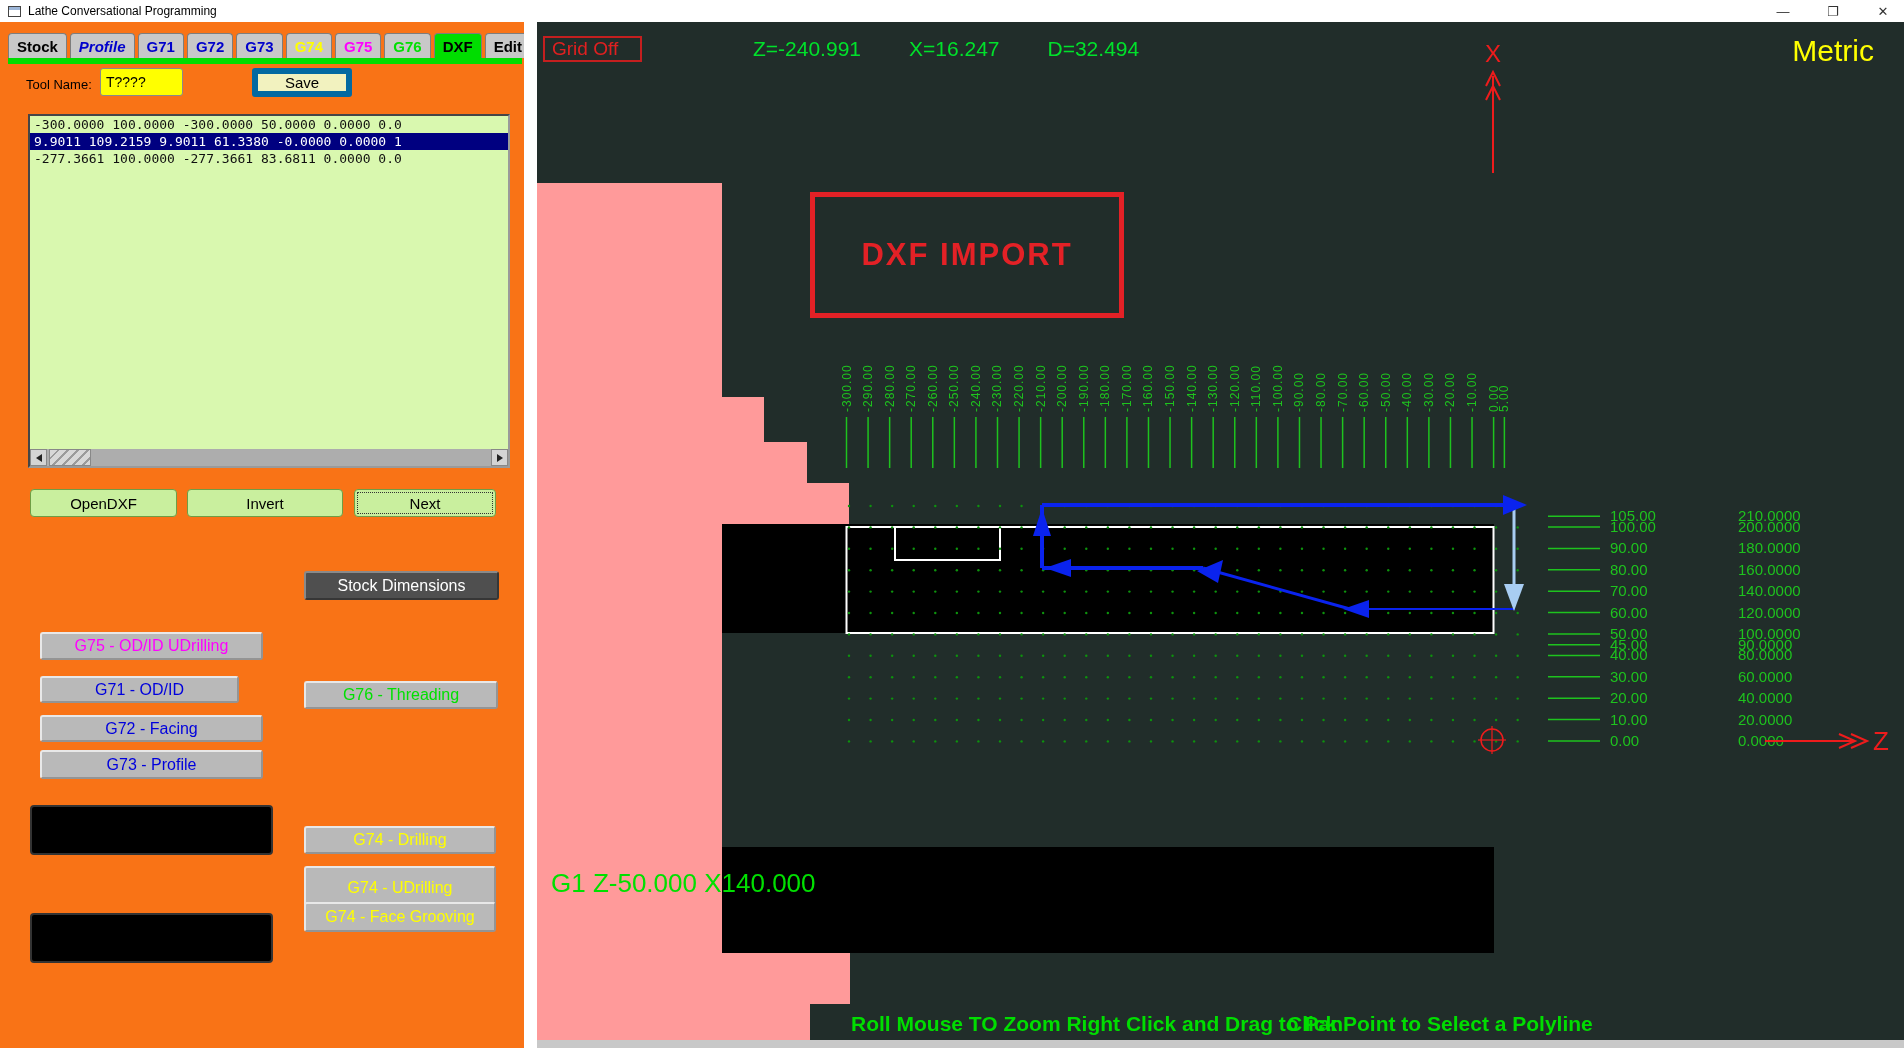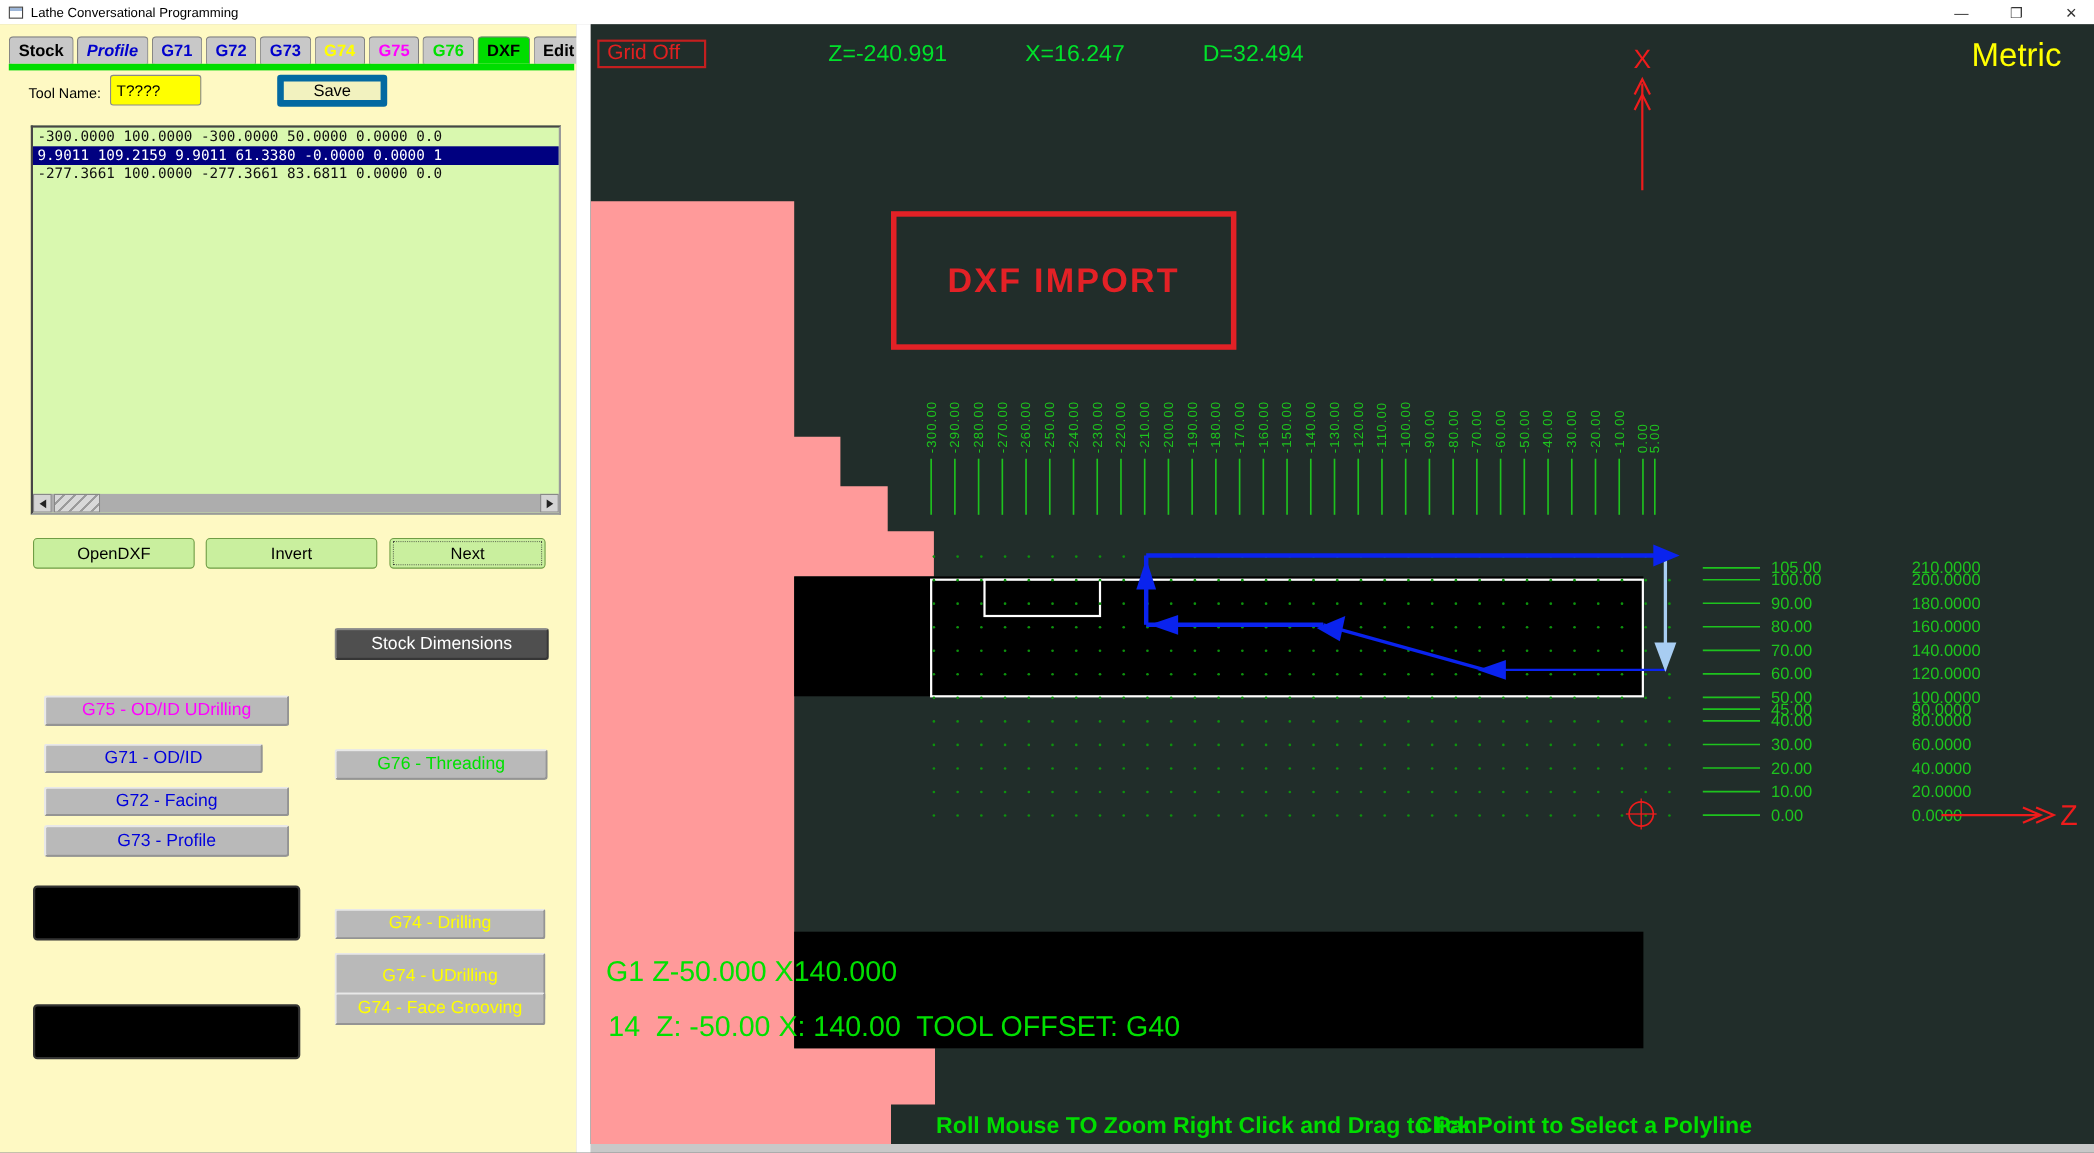--- a/index.html
+++ b/index.html
@@ -9,21 +9,21 @@
   
   #titlebar{position:absolute;left:0;top:0;width:1904px;height:22px;background:#ffffff;
     display:flex;align-items:center;}
   #app-icon{width:13px;height:11px;margin-left:8px;border:1px solid #444;background:
     linear-gradient(#9db6d8 0 3px,#fff 3px);}
   #titletext{font-size:12px;color:#000;margin-left:7px;}
   .wbtns{position:absolute;right:10px;top:0;height:22px;display:flex;gap:28px;align-items:center;}
   .wbtn{width:22px;height:22px;display:flex;align-items:center;justify-content:center;
     font-size:13px;color:#333;cursor:default;}
   
-  #leftpanel{position:absolute;left:0;top:22px;width:524px;height:1026px;background:#fef9c3;}
+  #leftpanel{position:absolute;left:0;top:22px;width:524px;height:1026px;background:#f97316;}
   #tabrow{position:absolute;left:8px;top:11px;height:25px;display:flex;gap:3px;}
   .tab{height:25px;padding:0 8px;display:flex;align-items:center;justify-content:center;
     background:#c8c8c8;border:1px solid #7d7d7d;border-bottom:none;border-radius:4px 4px 0 0;
     font-size:15px;font-weight:bold;white-space:nowrap;}
   .tab.active{background:#00dd00;color:#000;}
   #tab-underline{position:absolute;left:8px;top:36px;width:514px;height:6px;background:#00dd00;}
   #toolrow{position:absolute;left:0;top:44px;width:524px;height:40px;}
   #toolname-label{position:absolute;left:26px;top:11px;font-size:13px;color:#000;}
   #toolname-input{position:absolute;left:100px;top:2px;width:83px;height:28px;background:#ffff00;
     border:1px solid #8a8a8a;border-radius:3px;font-size:14px;padding-left:5px;color:#000;
@@ -53,21 +53,21 @@
     border:2px outset #8a8a8a;}
   .blackrect{position:absolute;left:30px;width:243px;height:50px;background:#000;
     border:2px solid #333;border-radius:4px;}
   
   #divider{position:absolute;left:524px;top:22px;width:13px;height:1026px;background:#ffffff;}
   
   #canvas{position:absolute;left:537px;top:22px;width:1367px;height:1018px;background:#212d2a;}
   #cad{position:absolute;left:0;top:0;}
   #gridoff{position:absolute;left:6px;top:14px;width:99px;height:26px;border:2px solid #c41f1f;
     color:#e02020;font-size:19px;display:flex;align-items:center;padding-left:7px;z-index:5;}
-  #statusrow{position:absolute;left:216px;top:15px;display:flex;gap:71px;z-index:5;
+  #statusrow{position:absolute;left:216px;top:15px;display:flex;gap:48px;z-index:5;
     color:#00e12b;font-size:21px;}
   #metric{position:absolute;right:30px;top:12px;color:#ffff00;font-size:30px;z-index:5;}
   #dxfbox{position:absolute;left:273px;top:170px;width:314px;height:126px;border:5px solid #e32126;
     display:flex;align-items:center;justify-content:center;z-index:5;}
   #dxfbox span{color:#e32126;font-size:31px;font-weight:900;letter-spacing:2px;}
   #readout1{position:absolute;left:14px;top:846px;color:#00e000;font-size:26px;z-index:6;white-space:pre;}
   #readout2{position:absolute;left:16px;top:896px;color:#00e000;font-size:26px;z-index:6;white-space:pre;}
   #hint-pan{position:absolute;left:314px;top:990px;color:#00dd00;font-size:21px;font-weight:bold;z-index:6;}
   #hint-select{position:absolute;left:750px;top:990px;color:#00dd00;font-size:21px;font-weight:bold;z-index:6;}
   
@@ -673,20 +673,19 @@
       <span>X=16.247</span>
       <span>D=32.494</span>
     </div>
     <div id="metric">Metric</div>
 
     <div id="dxfbox">
       <span>DXF IMPORT</span>
     </div>
 
     <div id="readout1">G1 Z-50.000 X140.000</div>
-    <div id="readout2">14  Z: -50.00 X: 140.00  TOOL OFFSET: G40</div>
 
     <div id="hint-pan">Roll Mouse TO Zoom Right Click and Drag to Pan</div>
     <div id="hint-select">Click Point to Select a Polyline</div>
   </div>
 
   <div id="bottomstrip"></div>
 </div>
 
 </body></html>

